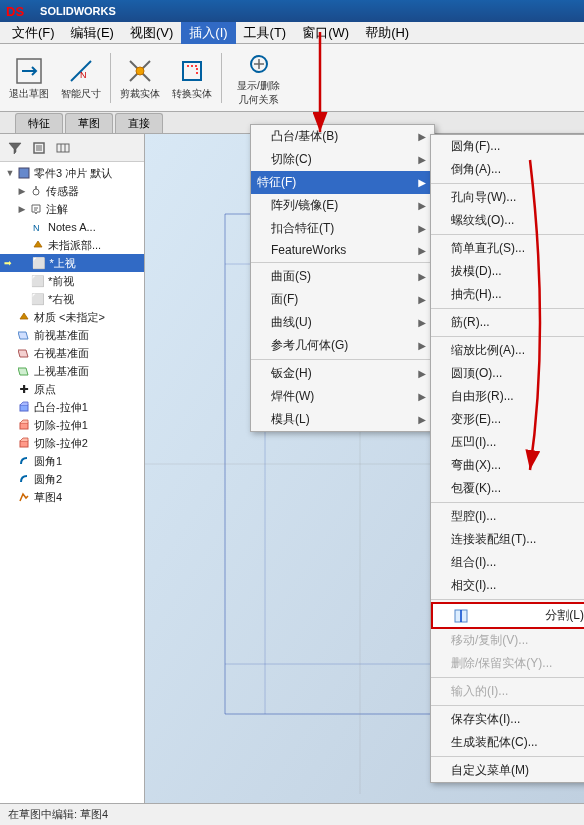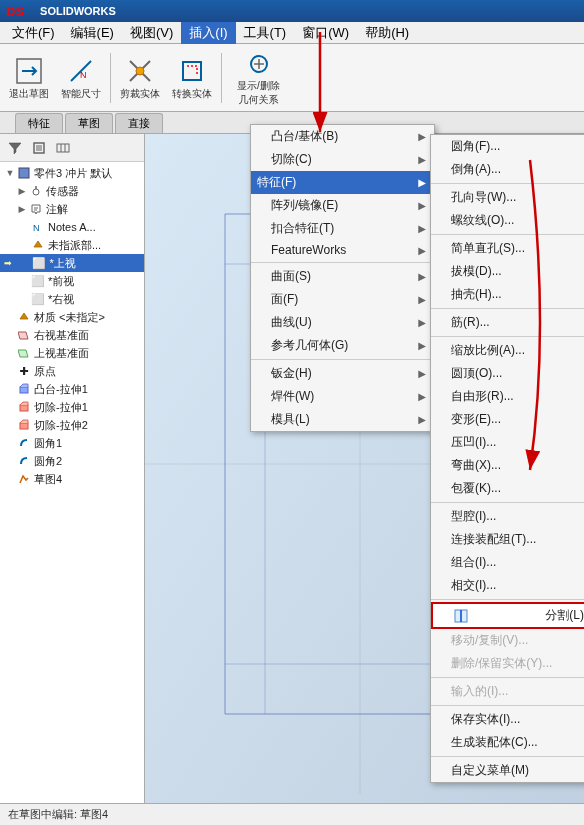--- a/index.html
+++ b/index.html
@@ -496,20 +496,29 @@
       <div class="tree-item">
         <span class="tree-indent" style="width:14px"></span>
         <span class="tree-icon">
           <svg width="12" height="12" viewBox="0 0 12 12">
             <path d="M2 8 L6 2 L10 8 Z" fill="#cc8800" stroke="#aa6600" stroke-width="0.8"></path>
           </svg>
         </span>
         <span>材质 &lt;未指定&gt;</span>
       </div>
 
+      <div class="tree-item">
+        <span class="tree-indent" style="width:14px"></span>
+        <span class="tree-icon">
+          <svg width="12" height="12" viewBox="0 0 12 12">
+            <polygon points="2,10 10,10 8,3 0,3" fill="rgba(100,150,255,0.3)" stroke="#5588cc" stroke-width="1"></polygon>
+          </svg>
+        </span>
+        <span>前视基准面</span>
+      </div>
 
       <div class="tree-item">
         <span class="tree-indent" style="width:14px"></span>
         <span class="tree-icon">
           <svg width="12" height="12" viewBox="0 0 12 12">
             <polygon points="2,10 10,10 8,3 0,3" fill="rgba(220,100,100,0.3)" stroke="#aa5555" stroke-width="1"></polygon>
           </svg>
         </span>
         <span>右视基准面</span>
       </div>

